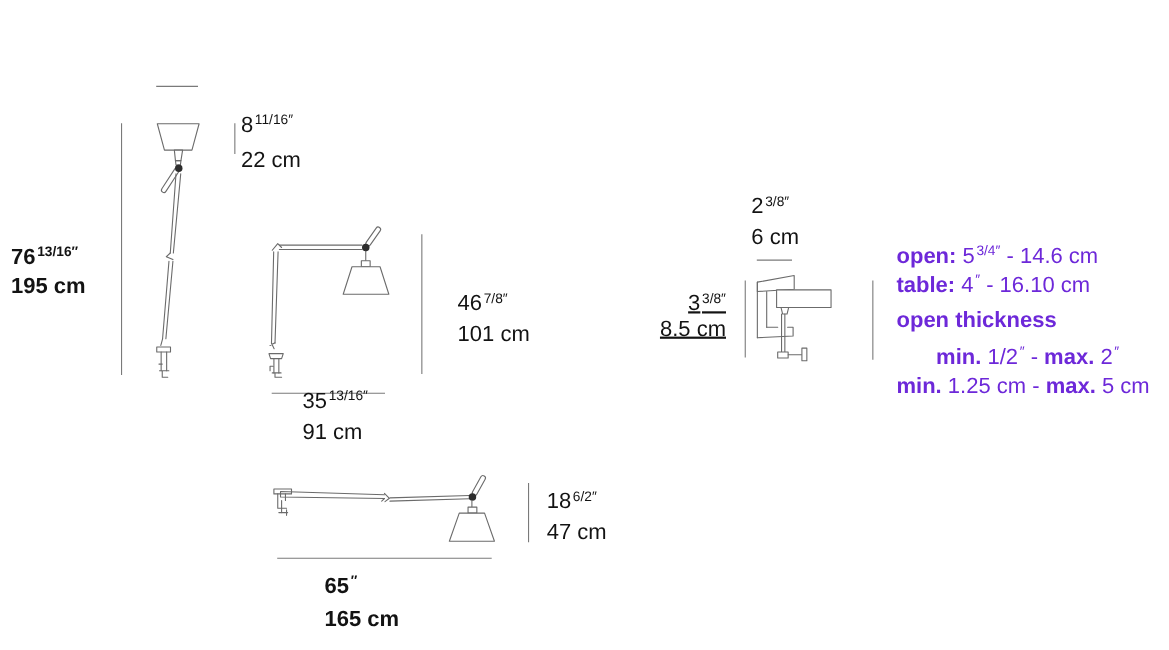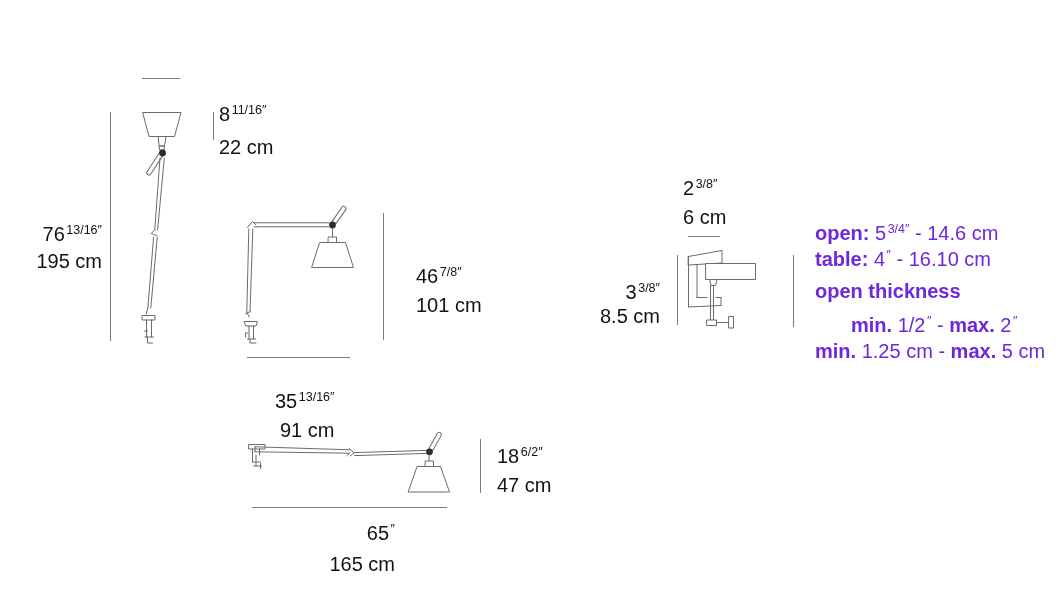--- a/index.html
+++ b/index.html
@@ -4,21 +4,21 @@
 <style>
   html,body{margin:0;padding:0;background:#fff;}
   #canvas{
     position:relative;width:1063px;height:591px;background:#ffffff;
     overflow:hidden;font-family:"Liberation Sans",sans-serif;color:#111;
   }
   #drawing-layer{position:absolute;left:0;top:0;}
   .dim{position:absolute;font-size:20px;line-height:26px;color:#131313;white-space:nowrap;}
   .dim .line{white-space:nowrap;}
   .sup{font-size:12.5px;position:relative;top:-7px;margin-left:1.5px;}
-  .center{text-align:right;}
+  .center{text-align:left;font-weight:bold;}
   .right{text-align:right;}
   .lh24 .line{line-height:24px;}
   .lh28 .line{line-height:28px;}
   .lh21 .line{line-height:21px;}
   .gap4{margin-top:4px;}
   .spec{position:absolute;left:815px;font-size:20px;line-height:22px;color:#6d28d9;white-space:nowrap;}
   .b{font-weight:700;}
 </style>
 </head>
 <body>
@@ -106,41 +106,41 @@
   <div class="dim center lh24" style="left:10px;top:222px;width:92px;">
     <div class="line"><span>76</span><span class="sup">13/16″</span></div>
     <div class="line">195 cm</div>
   </div>
 
   <div class="dim" style="left:416px;top:263px;">
     <div class="line"><span>46</span><span class="sup">7/8″</span></div>
     <div class="line">101 cm</div>
   </div>
 
-  <div class="dim" style="left:275px;top:388px;text-align:right;">
+  <div class="dim" style="left:275px;top:352px;">
     <div class="line"><span>35</span><span class="sup">13/16″</span></div>
     <div class="line">91 cm</div>
   </div>
 
   <div class="dim" style="left:497px;top:443px;">
     <div class="line"><span>18</span><span class="sup">6/2″</span></div>
     <div class="line">47 cm</div>
   </div>
 
   <div class="dim center lh28" style="left:295px;top:519px;width:100px;">
     <div class="line"><span>65</span><span class="sup">″</span></div>
     <div class="line">165 cm</div>
   </div>
 
   <div class="dim" style="left:683px;top:175px;">
     <div class="line"><span>2</span><span class="sup">3/8″</span></div>
     <div class="line">6 cm</div>
   </div>
 
-  <div class="dim right lh21" style="left:588px;top:282px;width:72px;">
+  <div class="dim right lh21" style="left:588px;top:266px;width:72px;text-decoration:underline;">
     <div class="line"><span>3</span><span class="sup">3/8″</span></div>
     <div class="line">8.5 cm</div>
   </div>
 
   <div class="spec" style="top:222px;">
     <span class="b">open:</span><span> 5</span><span class="sup">3/4″</span><span> - 14.6 cm</span>
   </div>
 
   <div class="spec" style="top:248px;">
     <span class="b">table:</span><span> 4</span><span class="sup">″</span><span> - 16.10 cm</span>

